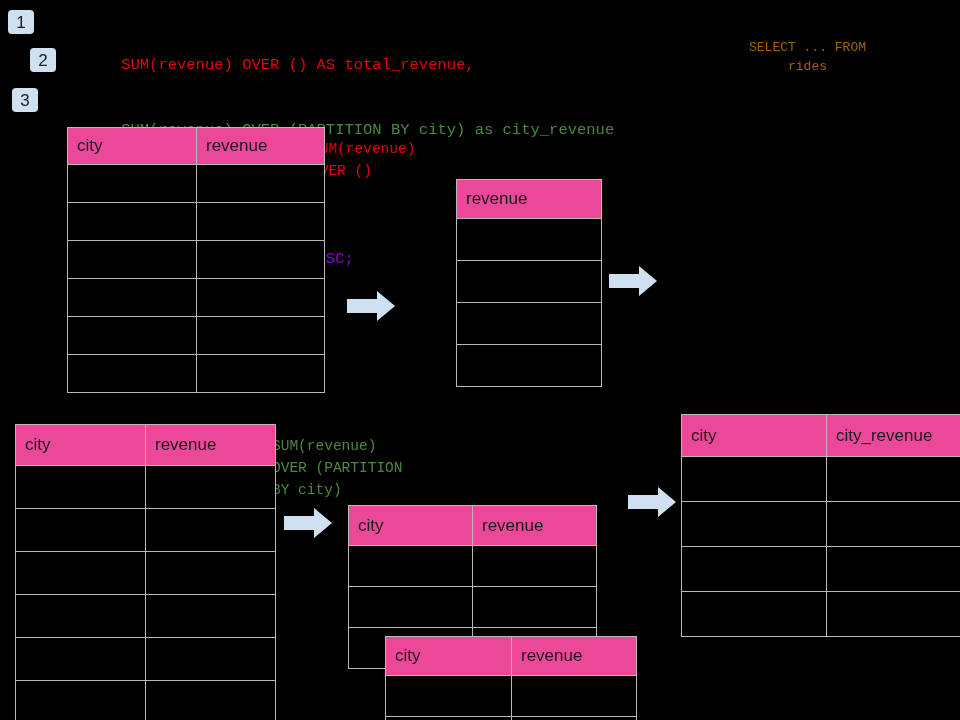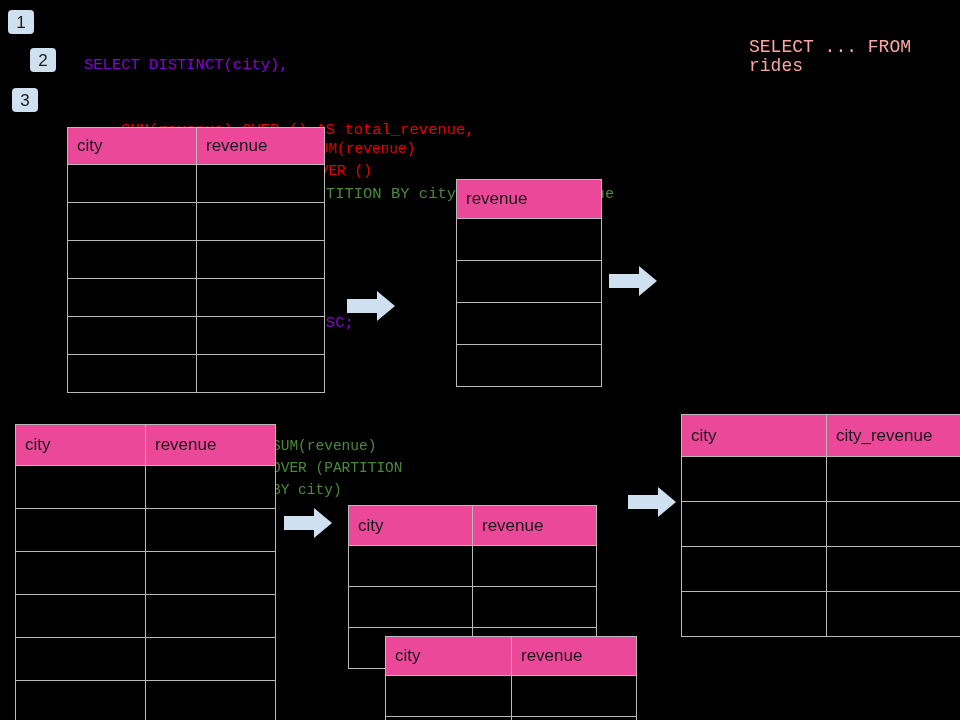--- a/index.html
+++ b/index.html
@@ -49,24 +49,25 @@
   .annot {
     position: absolute;
     font-family: "Liberation Mono", "DejaVu Sans Mono", monospace;
     font-size: 14.5px;
     line-height: 22px;
     white-space: pre;
   }
   .annot-small {
     position: absolute;
     font-family: "Liberation Mono", "DejaVu Sans Mono", monospace;
-    font-size: 18px;
+    font-size: 13px;
     line-height: 19px;
     white-space: pre;
-    color: #fca5a5;
+    color: #a16207;
+    text-align: center;
   }
 
   
   .tbl {
     position: absolute;
     border-collapse: collapse;
     table-layout: fixed;
     background: #000000;
   }
   .tbl td {
@@ -96,21 +97,20 @@
   <span>1</span>
 </div>
 <div class="badge" style="left:30px; top:48px;">
   <span>2</span>
 </div>
 <div class="badge" style="left:12px; top:88px;">
   <span>3</span>
 </div>
 
 <div class="sql" style="left:84px; top:12px;">
-  <div class="sql-line c-purple">SELECT DISTINCT(city),</div>
   <div class="sql-line c-red">    SUM(revenue) OVER () AS total_revenue,</div>
   <div class="sql-line c-green">    SUM(revenue) OVER (PARTITION BY city) as city_revenue</div>
   <div class="sql-line c-purple">  FROM rides</div>
   <div class="sql-line c-purple">  ORDER by city_revenue DESC;</div>
 </div>
 
 <div class="annot-small" style="left:749px; top:38px;">SELECT ... FROM
 rides</div>
 
 <div class="annot c-red" style="left:311px; top:138px;">SUM(revenue)

